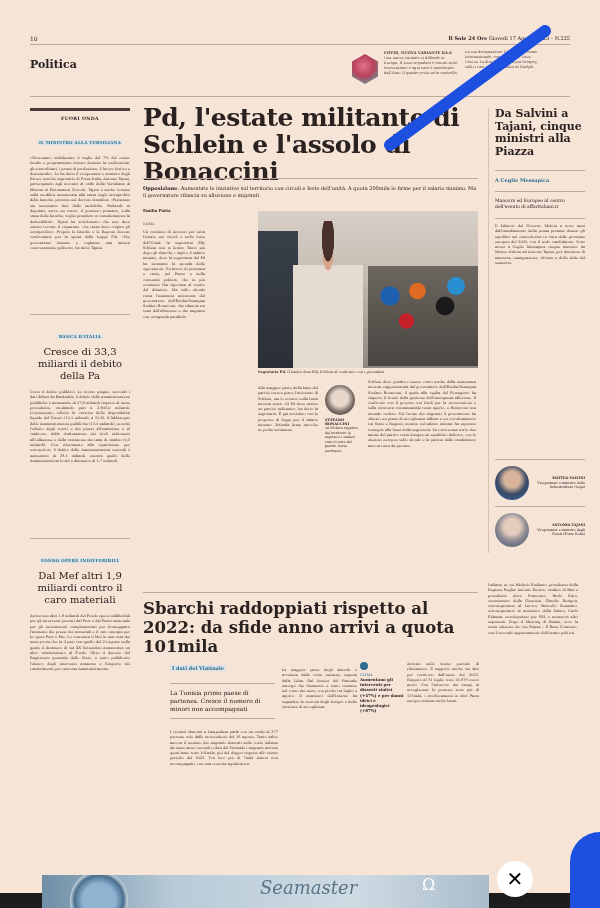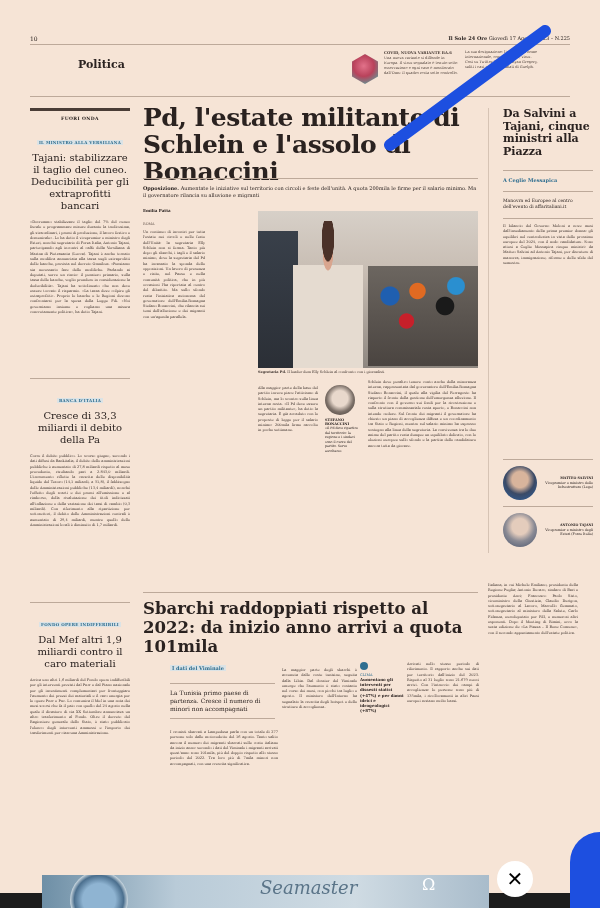--- a/index.html
+++ b/index.html
@@ -1,21 +1,21 @@
 <!DOCTYPE html>
 <html><head>
 <meta charset="utf-8">
 <style>
   html,body{margin:0;padding:0;}
   body{width:600px;height:908px;overflow:hidden;background:#f6e4d6;font-family:"DejaVu Serif",serif;color:#2a2220;position:relative;}
   .page{position:absolute;left:0;top:0;width:600px;height:908px;}
   .topbar{position:absolute;top:32px;left:30px;right:30px;height:12px;font-size:5px;display:flex;justify-content:space-between;align-items:center;border-bottom:1px solid #bda99a;}
   .topbar .num{font-size:6px;}
   .topbar .meta b{font-weight:bold;}
-  .section-title{position:absolute;top:58px;left:30px;font-size:11px;font-weight:bold;margin-left:48px;}
+  .section-title{position:absolute;top:58px;left:30px;font-size:11px;font-weight:bold;}
   .covid{position:absolute;top:50px;left:352px;width:238px;height:44px;display:flex;gap:6px;font-size:3.6px;line-height:5px;color:#4a3d37;}
   .covid .hex{width:26px;height:30px;background:radial-gradient(circle at 45% 40%,#e2728a 0%,#b9425b 45%,#5d9a98 85%);clip-path:polygon(50% 0,100% 25%,100% 75%,50% 100%,0 75%,0 25%);margin-top:4px;flex:none;}
   .covid .col{width:75px;}
   .covid .col b{font-size:3.8px;}
   .hr-top{position:absolute;top:96px;left:30px;right:30px;border-top:1px solid #bda99a;}
 
   .leftcol{position:absolute;left:30px;top:108px;width:100px;}
   .boxhead{border-top:3px solid #4a3d37;text-align:center;font-size:4.5px;font-weight:bold;padding-top:5px;letter-spacing:0.4px;}
   .kicker{text-align:center;font-size:4px;font-weight:bold;color:#2f6e90;background:#dbe3e6;display:inline-block;padding:0 2px;letter-spacing:0.3px;}
   .kwrap{text-align:center;margin-top:8px;}
@@ -33,21 +33,21 @@
   .photo .mics{position:absolute;left:110px;top:55px;width:110px;height:100px;background:radial-gradient(circle at 20% 30%,#1f5fb0 0 8%,transparent 9%),radial-gradient(circle at 45% 25%,#e06a22 0 8%,transparent 9%),radial-gradient(circle at 70% 40%,#1a1a1a 0 9%,transparent 10%),radial-gradient(circle at 35% 55%,#c6202a 0 8%,transparent 9%),radial-gradient(circle at 80% 20%,#2a8fd0 0 7%,transparent 8%),linear-gradient(180deg,#6c6660,#4a4440);}
   .photo .crowd{position:absolute;left:0;top:20px;width:40px;height:137px;background:linear-gradient(180deg,#39404a,#2b2f36);}
   .caption{position:absolute;left:258px;top:370px;width:220px;font-size:3.5px;color:#3b302b;}
   .col2{position:absolute;left:258px;top:378px;width:60px;}
   .profile{position:absolute;left:325px;top:385px;width:38px;}
   .profile .av{width:30px;height:30px;border-radius:50%;background:radial-gradient(circle at 50% 45%,#e8d8cc 0 35%,#7c7068 60%,#3a3330 100%);}
   .profile .name{font-size:3.5px;font-weight:bold;margin-top:3px;}
   .profile .desc{font-size:3.2px;line-height:4.5px;}
   .col3{position:absolute;left:368px;top:380px;width:108px;}
 
-  .rightcol{position:absolute;left:488px;top:108px;width:90px;border-left:1px solid #d6c3b4;padding-left:14px;}
+  .rightcol{position:absolute;left:488px;top:108px;width:90px;border-left:1px solid #d6c3b4;padding-left:6px;}
   .rhead{font-size:11px;line-height:12.5px;font-weight:bold;}
   .rkick{font-size:5px;color:#2f6e90;font-weight:bold;margin-top:12px;border-top:1px solid #bda99a;padding-top:6px;}
   .rsub{font-size:4.5px;line-height:6px;margin-top:8px;border-top:1px solid #bda99a;padding-top:6px;}
   .pcard{display:flex;gap:4px;align-items:center;border-top:1px solid #bda99a;padding:6px 0;}
   .pcard .av{width:34px;height:34px;border-radius:50%;flex:none;}
   .pcard .tx{font-size:3.3px;line-height:4.5px;text-align:right;flex:1;}
   .pcard .tx b{display:block;}
 
   .h2{position:absolute;left:143px;top:592px;width:335px;font-size:16.5px;line-height:19px;font-weight:bold;border-top:1px solid #bda99a;padding-top:6px;}
   .vimkick{position:absolute;left:170px;top:665px;font-size:5px;color:#2f6e90;font-weight:bold;background:#dbe3e6;padding:0 2px;}
@@ -85,21 +85,20 @@
   <div class="covid">
     <div class="hex"></div>
     <div class="col"><b>COVID, NUOVA VARIANTE BA.6</b><br><span>Una nuova variante si diffonde in Europa. Il virus segnalato è tenuto sotto osservazione e ogni caso è monitorato dall'Oms: il quadro resta sotto controllo.</span></div>
     <div class="col">La sua designazione: l'origine e il nome internazionale, con mutazioni; virus. Così su Twitter l'virologo Ryan Gregory, saliti i casi prima segnalati di Guelph.</div>
   </div>
   <div class="hr-top"></div>
 
   <div class="leftcol">
     <div class="boxhead">FUORI ONDA</div>
     <div class="kwrap"><span class="kicker">IL MINISTRO ALLA VERSILIANA</span></div>
-    <div class="lhead">Tajani: stabilizzare il taglio del cuneo. Deducibilità per gli extraprofitti bancari</div>
     <div class="body-text" style="height:150px;overflow:hidden;">«Dovremmo stabilizzare il taglio del 7% del cuneo fiscale e programmare misure durante la tredicesima, gli straordinari, i premi di produzione, il lavoro festivo e domenicale». Lo ha detto il vicepremier e ministro degli Esteri, nonché segretario di Forza Italia, Antonio Tajani, partecipando agli incontri al caffè della Versiliana di Marina di Pietrasanta (Lucca). Tajani è anche tornato sulla modifica annunciata alla tassa sugli extraprofitti delle banche, prevista nel decreto Omnibus. «Pensiamo sia necessario fare delle modifiche. Parlando ai deputati, serve un rinvio: il pensiero primario, sulla tassa delle banche, voglio prendere in considerazione la deducibilità». Tajani ha sottolineato che non deve essere toccato il risparmio. «La tassa deve colpire gli extraprofitti». Proprio le banche e le Regioni devono confrontarsi per la spesa della Legge Fdi. «Noi governiamo insieme e vogliamo una misura concretamente politica», ha detto Tajani.</div>
     <div class="sep"></div>
     <div class="kwrap"><span class="kicker">BANCA D'ITALIA</span></div>
     <div class="lhead">Cresce di 33,3 miliardi il debito della Pa</div>
     <div class="body-text" style="height:140px;overflow:hidden;">Corre il debito pubblico. Lo scorso giugno, secondo i dati diffusi da Bankitalia, il debito delle amministrazioni pubbliche è aumentato di 27,8 miliardi rispetto al mese precedente, risultando pari a 2.843,0 miliardi. L'incremento riflette la crescita delle disponibilità liquide del Tesoro (14,1 miliardi, a 51,8), il fabbisogno delle Amministrazioni pubbliche (13,4 miliardi), nonché l'effetto degli scarti e dei premi all'emissione e al rimborso, della rivalutazione dei titoli indicizzati all'inflazione e della variazione dei tassi di cambio (0,3 miliardi). Con riferimento alla ripartizione per sottosettori, il debito delle Amministrazioni centrali è aumentato di 29,4 miliardi, mentre quello delle Amministrazioni locali è diminuito di 1,7 miliardi.</div>
     <div class="sep"></div>
     <div class="kwrap"><span class="kicker">FONDO OPERE INDIFFERIBILI</span></div>
     <div class="lhead">Dal Mef altri 1,9 miliardi contro il caro materiali</div>
     <div class="body-text" style="height:170px;overflow:hidden;">Arriva uno altri 1,6 miliardi del Fondo opere indifferibili per gli interventi previsti dal Pnrr e dal Piano nazionale per gli investimenti complementari per fronteggiare l'aumento dei prezzi dei materiali e il caro energia per le opere Pnrr e Pnc. Lo comunica il Mef in una nota dei mesi scorsi che fa il paio con quello del 24 agosto nella quale il dicastero di via XX Settembre annunciava un altro trasferimento al Fondo. Oltre il decreto del Ragioniere generale dello Stato, è stato pubblicato l'elenco degli interventi ammessi e l'importo dei trasferimenti per ciascuna Amministrazione.</div>
   </div>
@@ -142,21 +141,21 @@
     </div>
     <div class="pcard">
       <div class="av" style="background:radial-gradient(circle at 50% 40%,#e4ccbc 0 30%,#8a8a94 55%,#44506a 100%);"></div>
       <div class="tx"><b>ANTONIO TAJANI</b><span>Vicepremier e ministro degli Esteri (Forza Italia)</span></div>
     </div>
   </div>
   <div class="b4">
     <div class="body-text" style="height:265px;overflow:hidden;margin-top:0;">Italiana, in cui Michele Emiliano, presidente della Regione Puglia; Antonio Decaro, sindaco di Bari e presidente Anci; Francesco Paolo Sisto, viceministro della Giustizia, Claudio Durigon, sottosegretario al Lavoro, Marcello Gemmato, sottosegretario al ministero della Salute, Carlo Fidanza, eurodeputato per FdI, e numerosi altri esponenti. Dopo il Meeting di Rimini, ecco la sesta edizione de «La Piazza – Il Bene Comune», con il secondo appuntamento dell'estate politica.</div>
   </div>
 
-  <div class="h2">Sbarchi raddoppiati rispetto al 2022: da inizio anno arrivi a quota 101mila</div>
+  <div class="h2">Sbarchi raddoppiati rispetto al 2022: da sfide anno arrivi a quota 101mila</div>
   <div class="vimkick">I dati del Viminale</div>
   <div class="vimbox">La Tunisia primo paese di partenza. Cresce il numero di minori non accompagnati</div>
   <div class="b1">
       <div class="body-text" style="height:120px;overflow:hidden;margin-top:0;">I cronisti sbarcati a Lampedusa parla con un totale di 277 persone solo dalle motovedette del 16 agosto. Tanto salito ancora il numero dei migranti sbarcati sulle coste italiane da inizio anno: secondo i dati del Viminale i migranti arrivati quest'anno sono 101mila, più del doppio rispetto allo stesso periodo del 2022. Tra loro più di 7mila minori non accompagnati, con una crescita significativa.</div>
     </div>
   <div class="b2">
       <div class="body-text" style="height:180px;overflow:hidden;margin-top:0;">La maggior parte degli sbarchi è avvenuta dalle coste tunisine, seguita dalla Libia. Dal dossier del Viminale emerge che l'aumento è stato costante nel corso dei mesi, con picchi tra luglio e agosto. Il ministero dell'Interno ha segnalato la crescita degli hotspot e delle strutture di accoglienza.</div>
     </div>
   <div class="stat">
     <div class="dot"></div>

